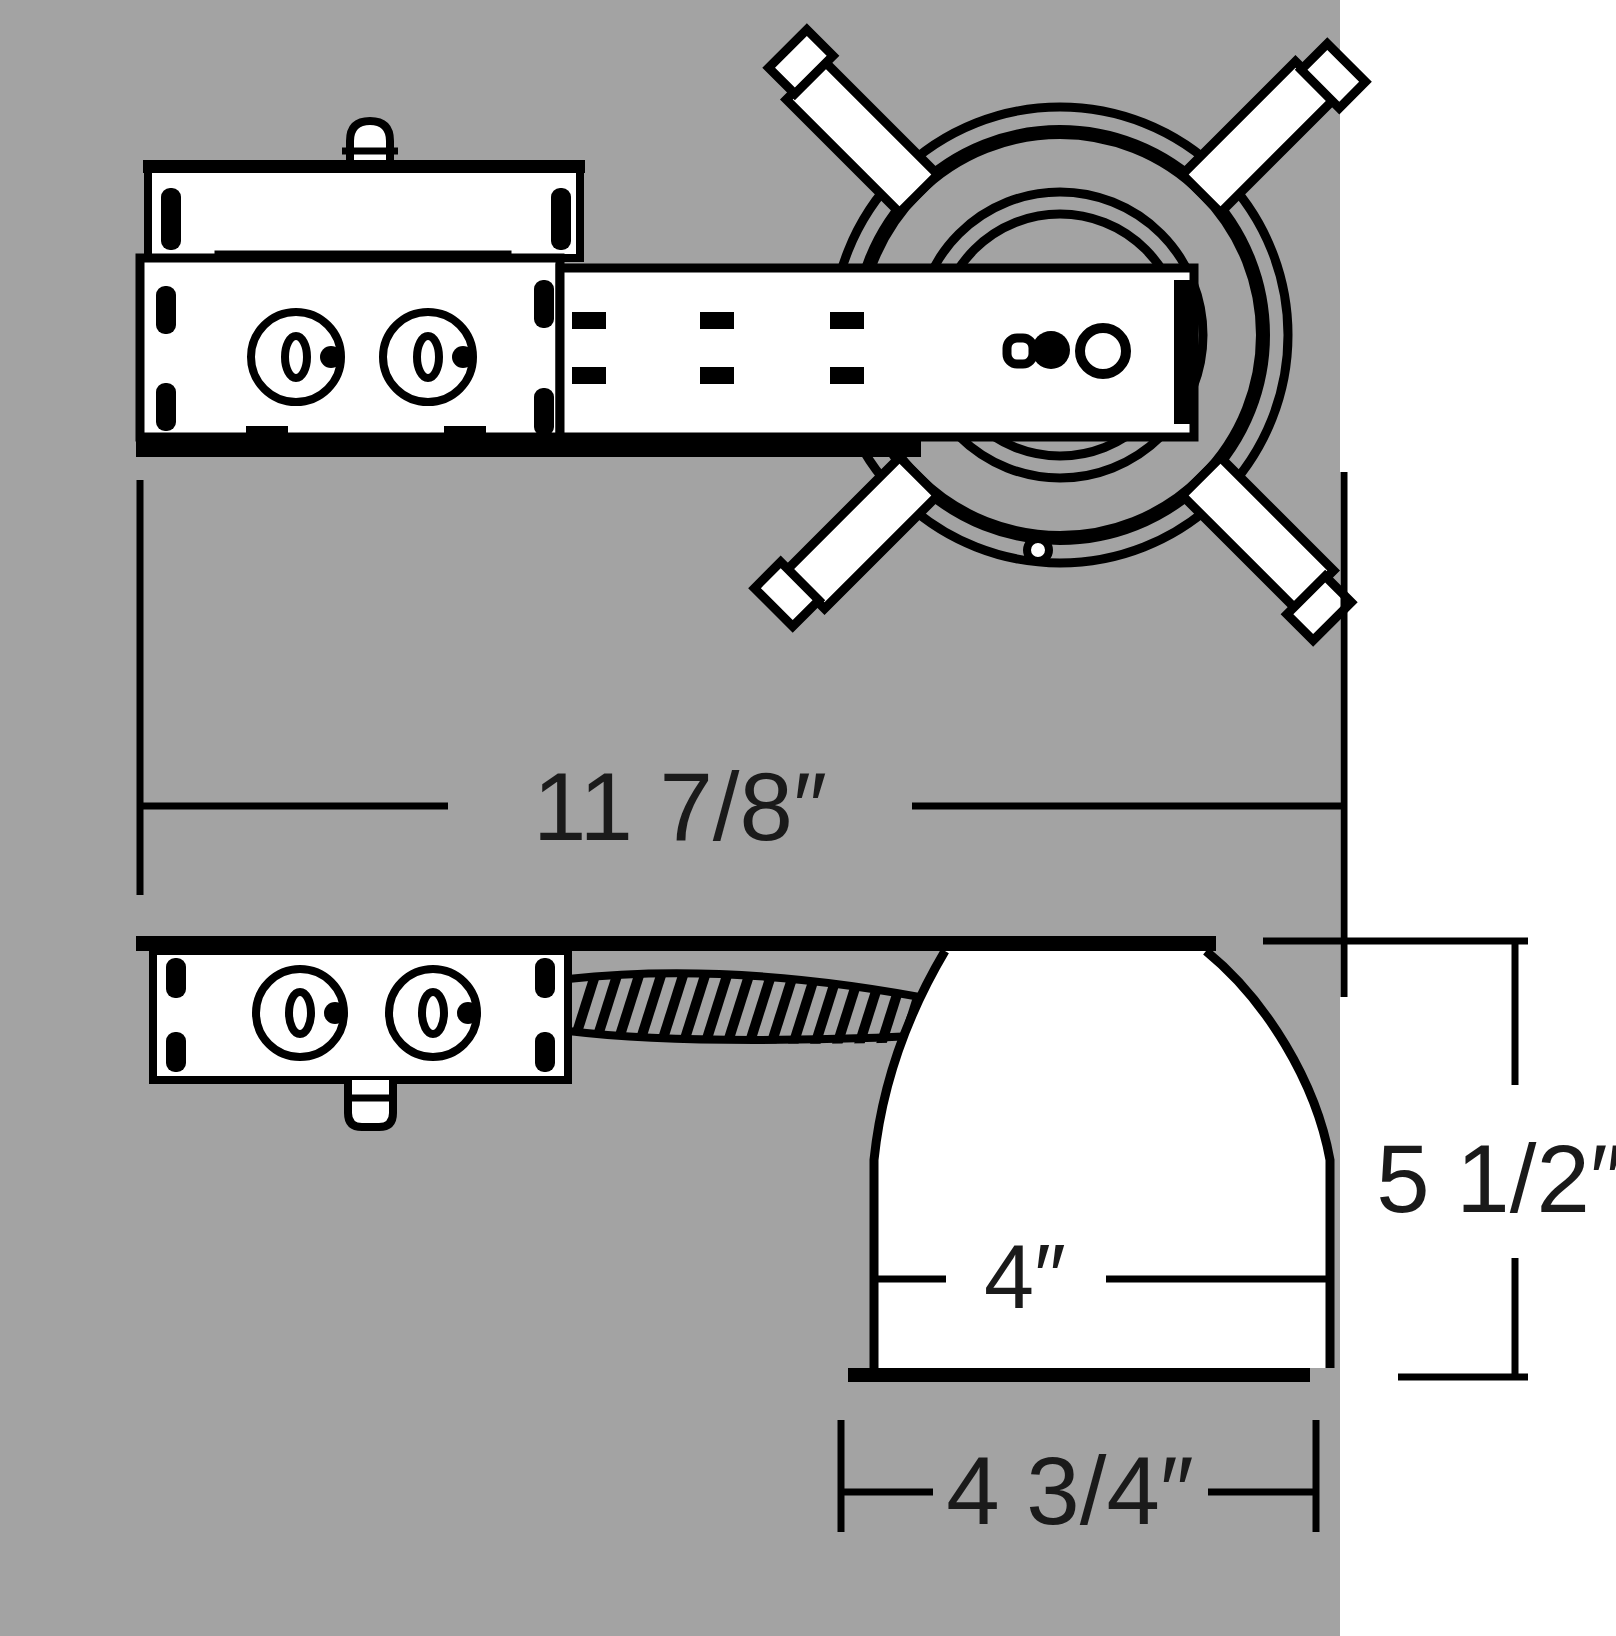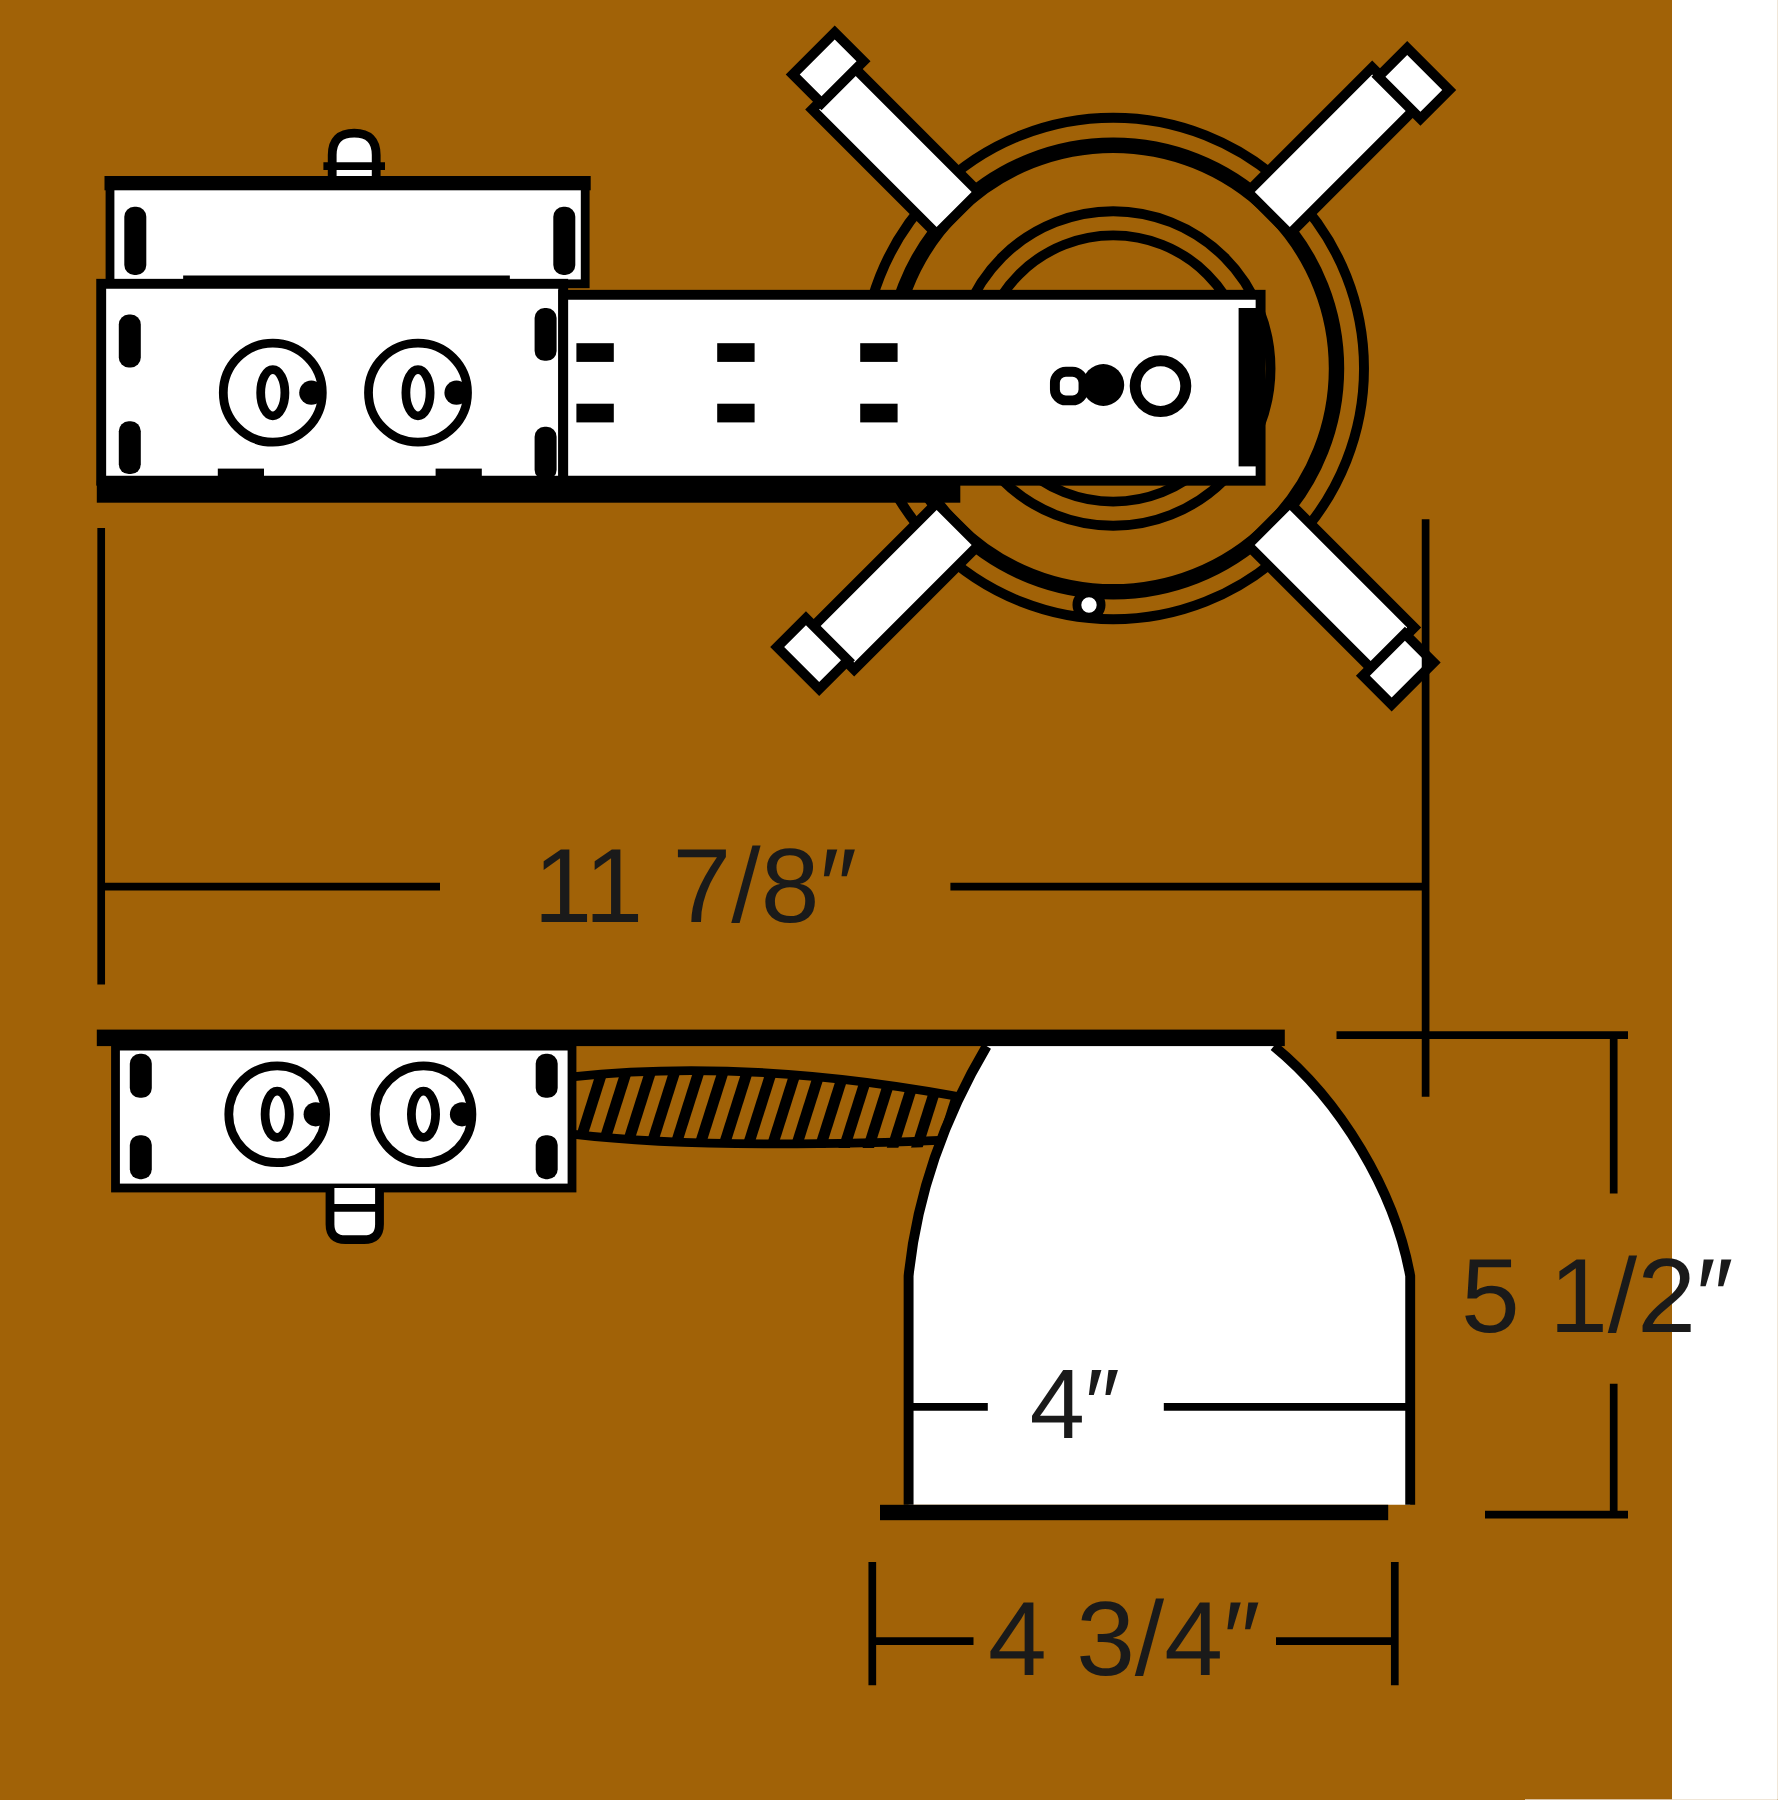--- a/index.html
+++ b/index.html
@@ -2,24 +2,25 @@
 <html><head>
 <meta charset="utf-8">
 <style>
   html, body {
     margin: 0;
     padding: 0;
     background: #ffffff;
   }
   .stage {
     position: relative;
-    width: 1520px;
+    width: 1292px;
     height: 1636px;
-    background: #a16207;
+    background: #a3a3a3;
     font-family: "Liberation Sans", sans-serif;
+    padding-left: 48px;
   }
   svg { display: block; }
   .dim-text {
     font-family: "Liberation Sans", "DejaVu Sans", sans-serif;
     font-weight: normal;
     fill: #1a1a1a;
   }
 </style>
 </head>
 <body>

